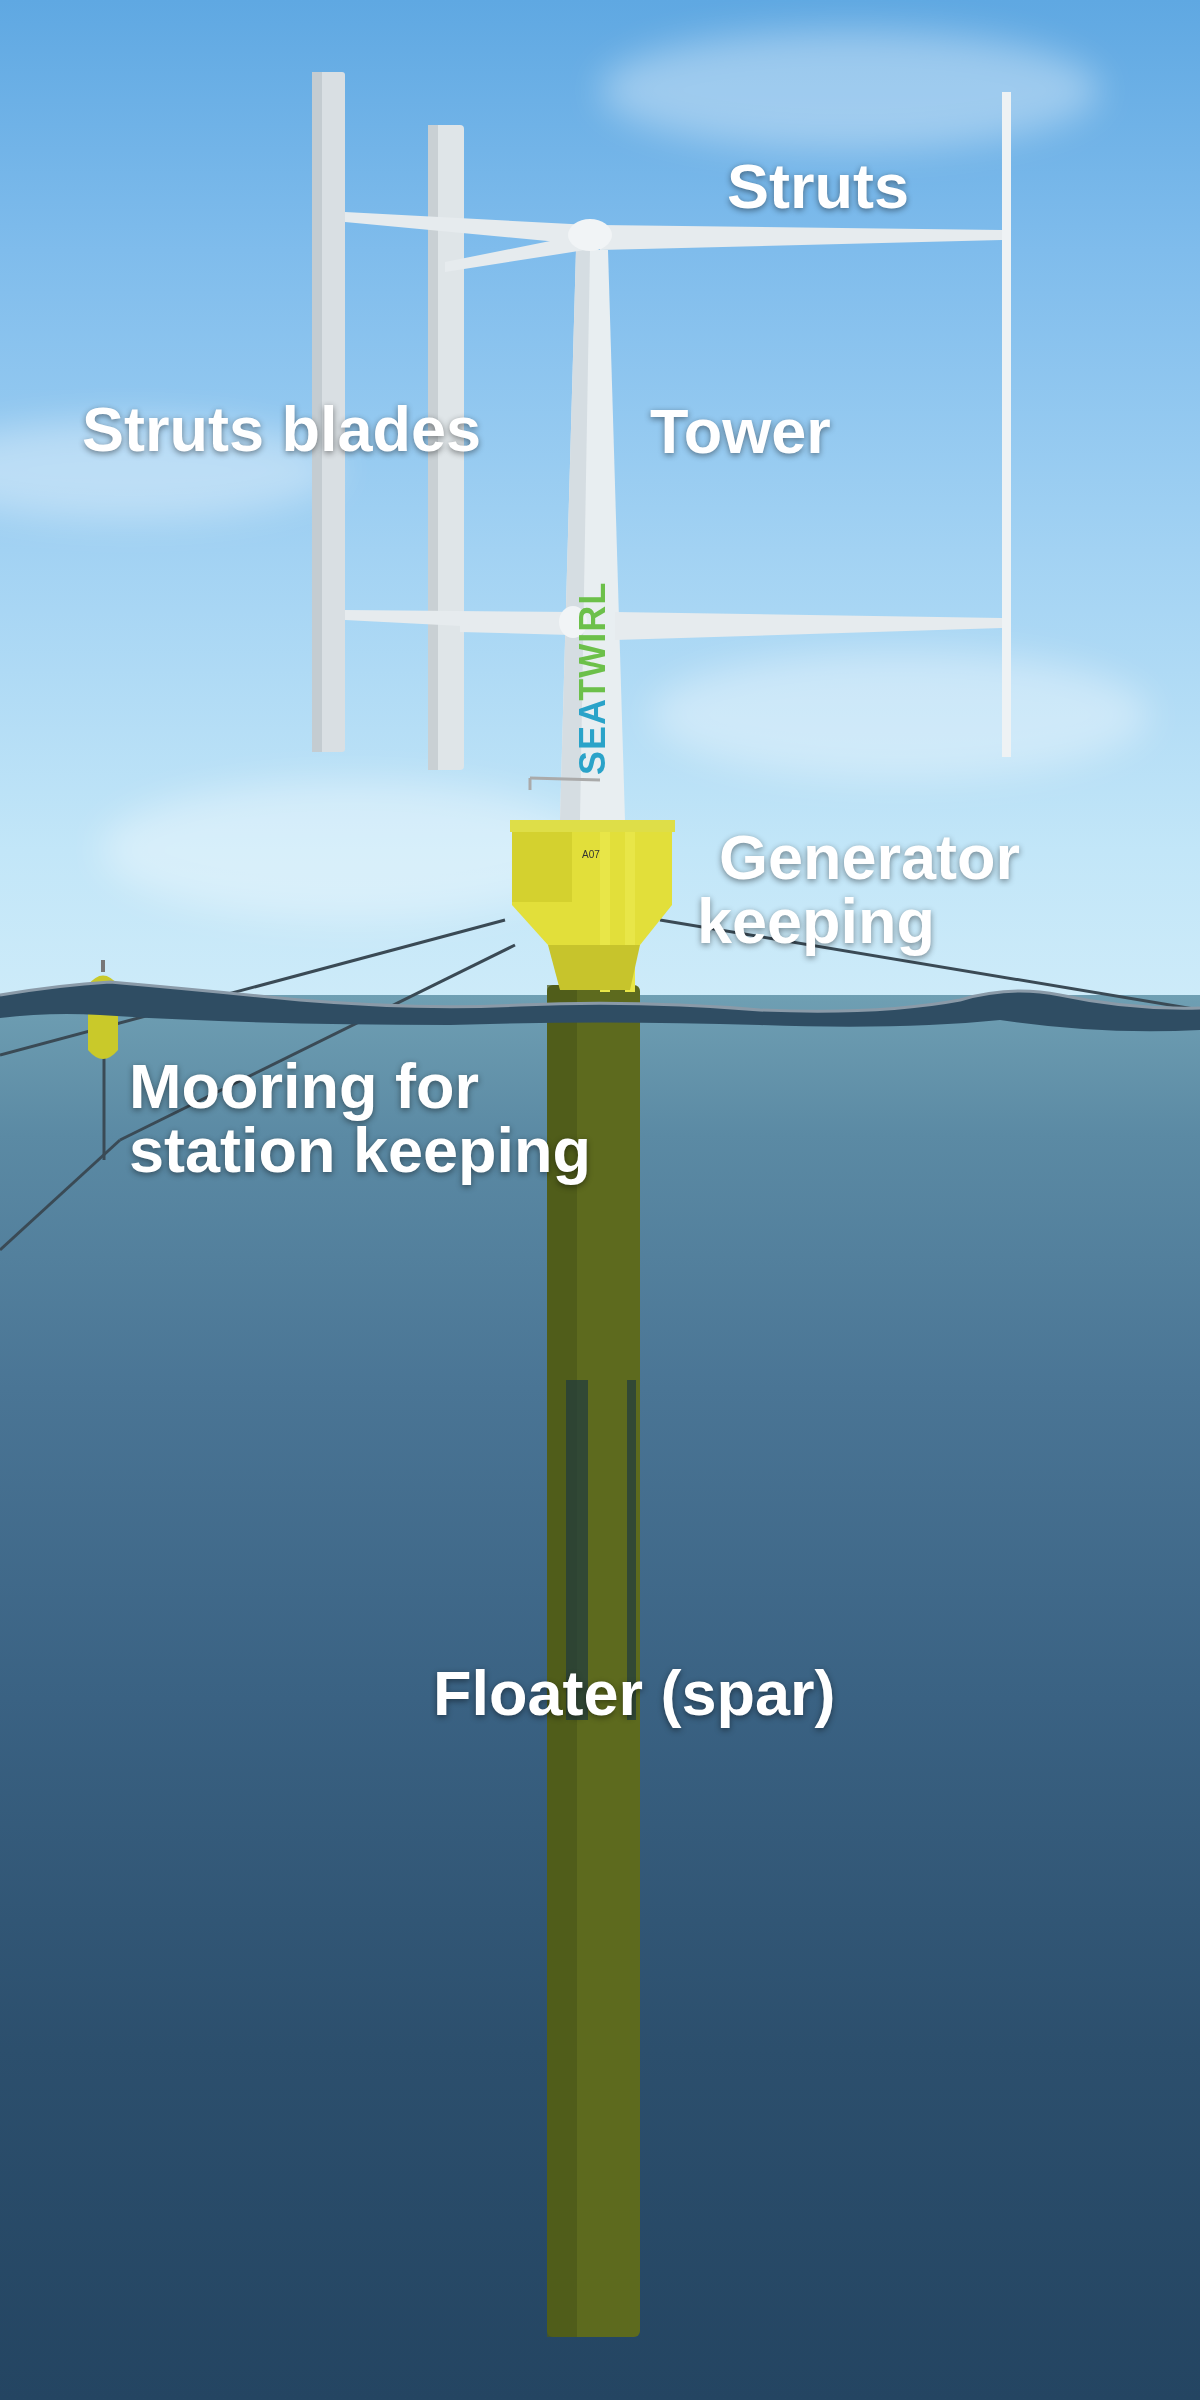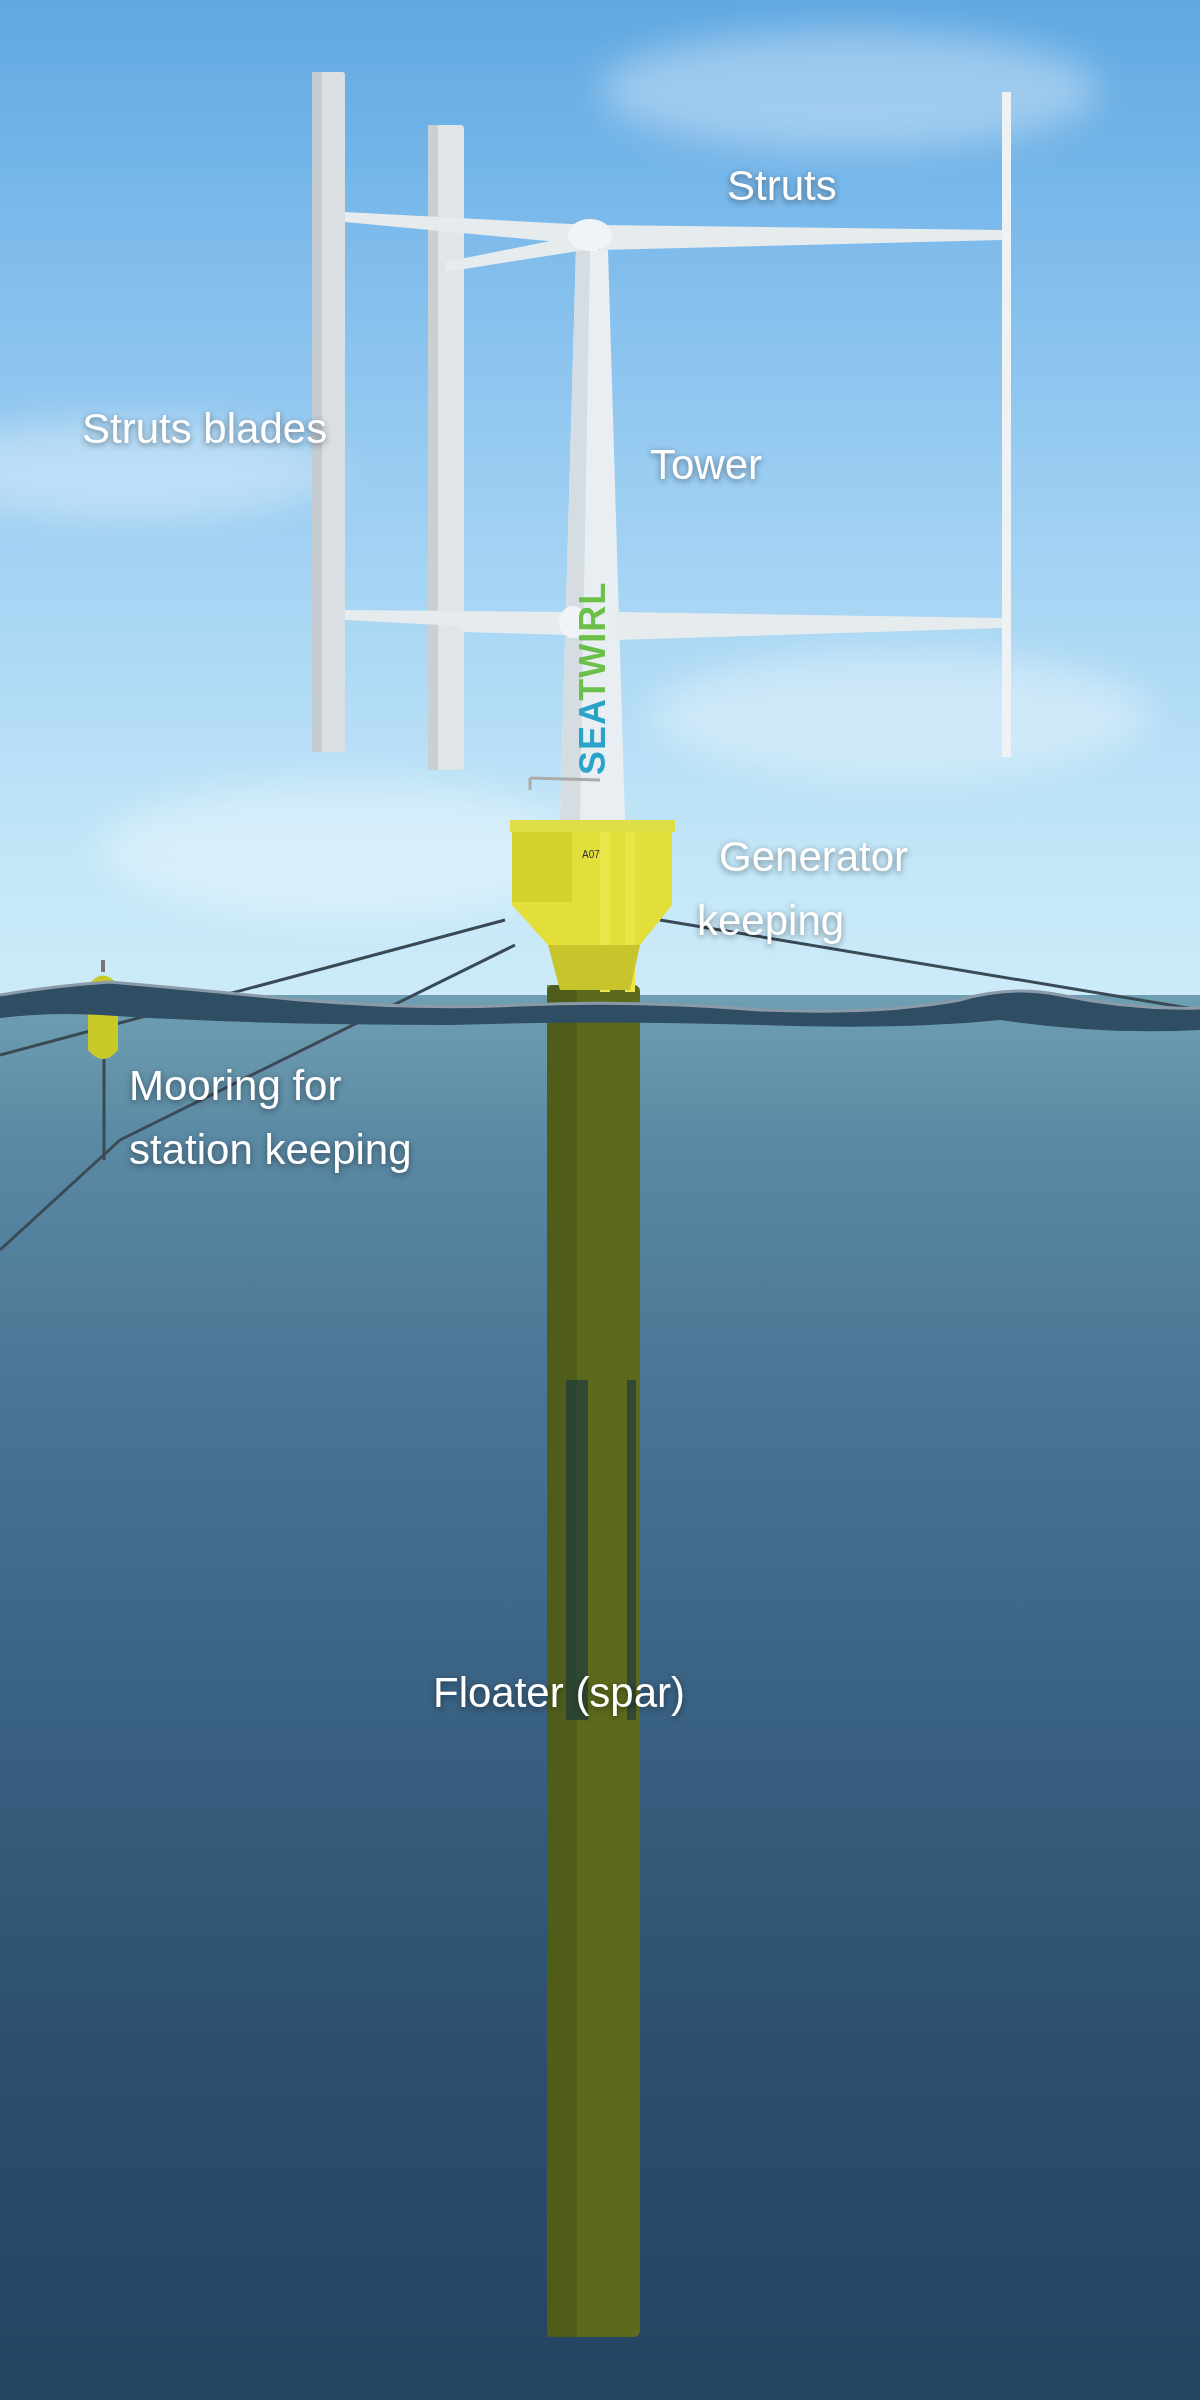--- a/index.html
+++ b/index.html
@@ -3,21 +3,21 @@
 <meta charset="utf-8">
 <style>
   html,body{margin:0;padding:0;}
   body{width:1200px;height:2400px;position:relative;overflow:hidden;font-family:"Liberation Sans",sans-serif;}
   .sky{position:absolute;left:0;top:0;width:1200px;height:1000px;
     background:linear-gradient(180deg,#5fa8e2 0%,#7fbcec 25%,#a2d2f3 55%,#c2e6f8 85%,#cdebf9 100%);}
   .cloud{position:absolute;border-radius:50%;background:rgba(255,255,255,0.35);filter:blur(18px);}
   .sea{position:absolute;left:0;top:995px;width:1200px;height:1405px;
     background:linear-gradient(180deg,#6f9fb3 0%,#5b8aa4 10%,#4a7595 28%,#3a6283 50%,#2c4f6d 75%,#244562 100%);}
   .svgwrap{position:absolute;left:0;top:0;width:1200px;height:2400px;}
-  .label{position:absolute;color:#fff;font-weight:400;font-size:42px;line-height:62px;
+  .label{position:absolute;color:#fff;font-weight:700;font-size:63px;line-height:62px;
     text-shadow:0 2px 6px rgba(0,0,0,0.45);white-space:nowrap;}
   .brand{position:absolute;left:572px;top:775px;transform-origin:left top;transform:rotate(-90deg);
     font-weight:700;font-size:36px;letter-spacing:1px;}
   .brand .a{color:#2aa3c9;} .brand .b{color:#6cc04a;}
 </style>
 </head>
 <body>
 
 <div class="sky">
   <div class="cloud" style="left:600px;top:30px;width:500px;height:120px;"></div>
@@ -83,18 +83,18 @@
   </g>
 
   <path d="M0 995 Q60 985 110 982 Q200 990 300 1000 Q420 1010 520 1005 Q640 1000 760 1010 Q880 1015 960 1000 Q1010 985 1060 995 Q1130 1010 1200 1008 L1200 1030 Q1100 1035 1000 1020 Q900 1030 760 1025 Q600 1020 450 1025 Q250 1025 100 1015 Q50 1012 0 1018 Z" fill="#2f4d63"></path>
   <path d="M0 995 Q60 985 110 982 Q200 990 300 1000 Q420 1010 520 1005 Q640 1000 760 1010 Q880 1015 960 1000 Q1010 985 1060 995 Q1130 1010 1200 1008" stroke="#8a9aa8" stroke-width="3" fill="none"></path>
 </svg>
 
 <div class="brand"><span class="a">SEA</span><span class="b">TWIRL</span></div>
 
 <div class="label" style="left:727px;top:155px;">Struts</div>
 <div class="label" style="left:82px;top:398px;">Struts blades</div>
-<div class="label" style="left:650px;top:434px;">Tower</div>
+<div class="label" style="left:650px;top:400px;">Tower</div>
 <div class="label" style="left:719px;top:826px;">Generator</div>
 <div class="label" style="left:697px;top:890px;">keeping</div>
 <div class="label" style="left:129px;top:1055px;">Mooring for</div>
 <div class="label" style="left:129px;top:1119px;text-align:center;">station keeping</div>
 <div class="label" style="left:433px;top:1662px;text-align:center;">Floater (spar)</div>
 
 </body></html>

